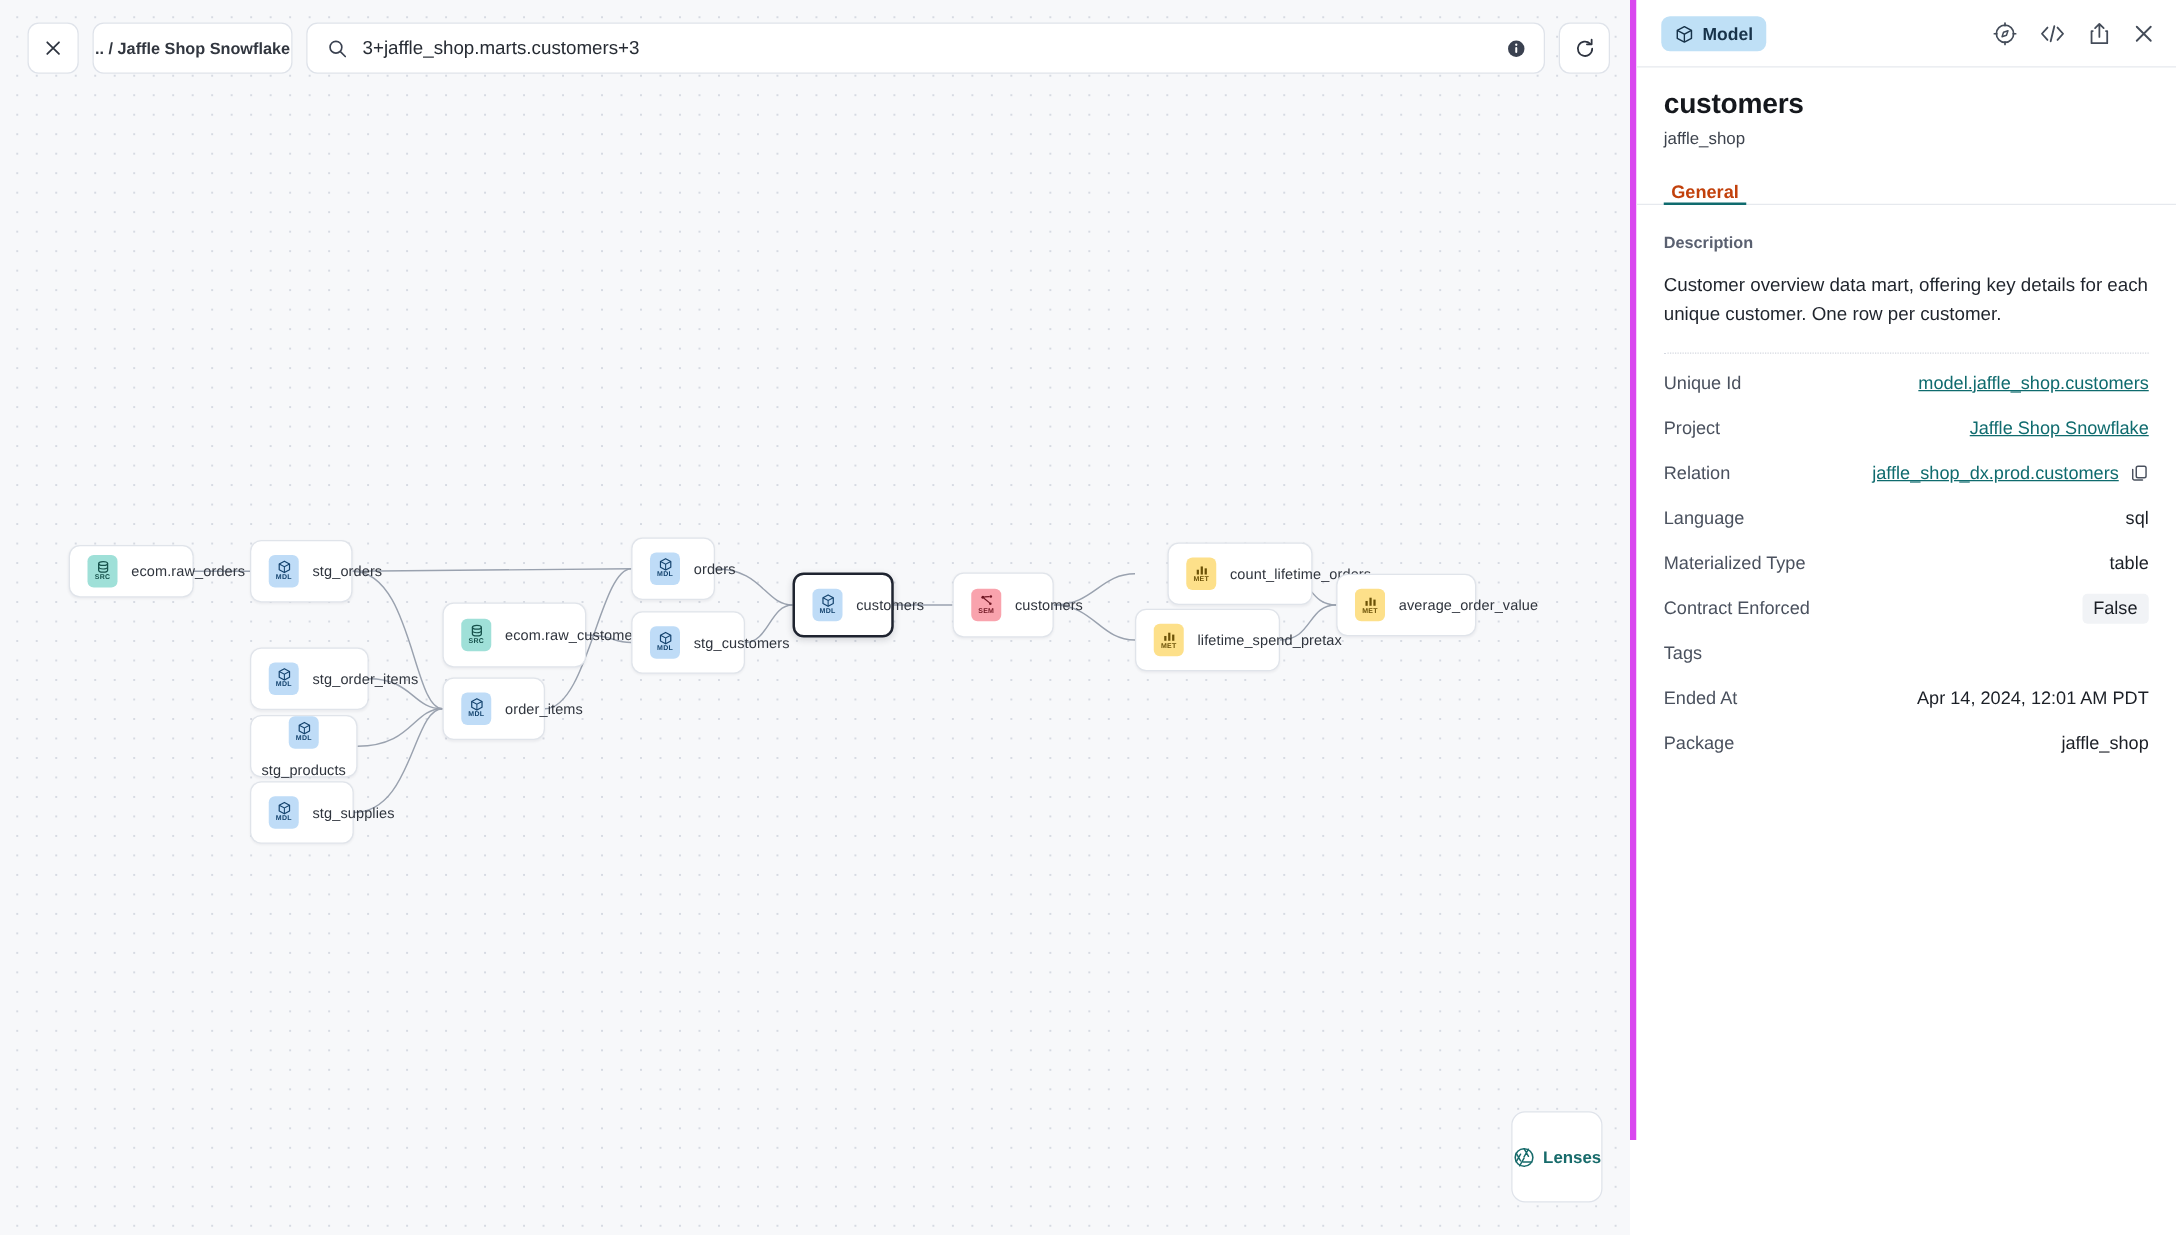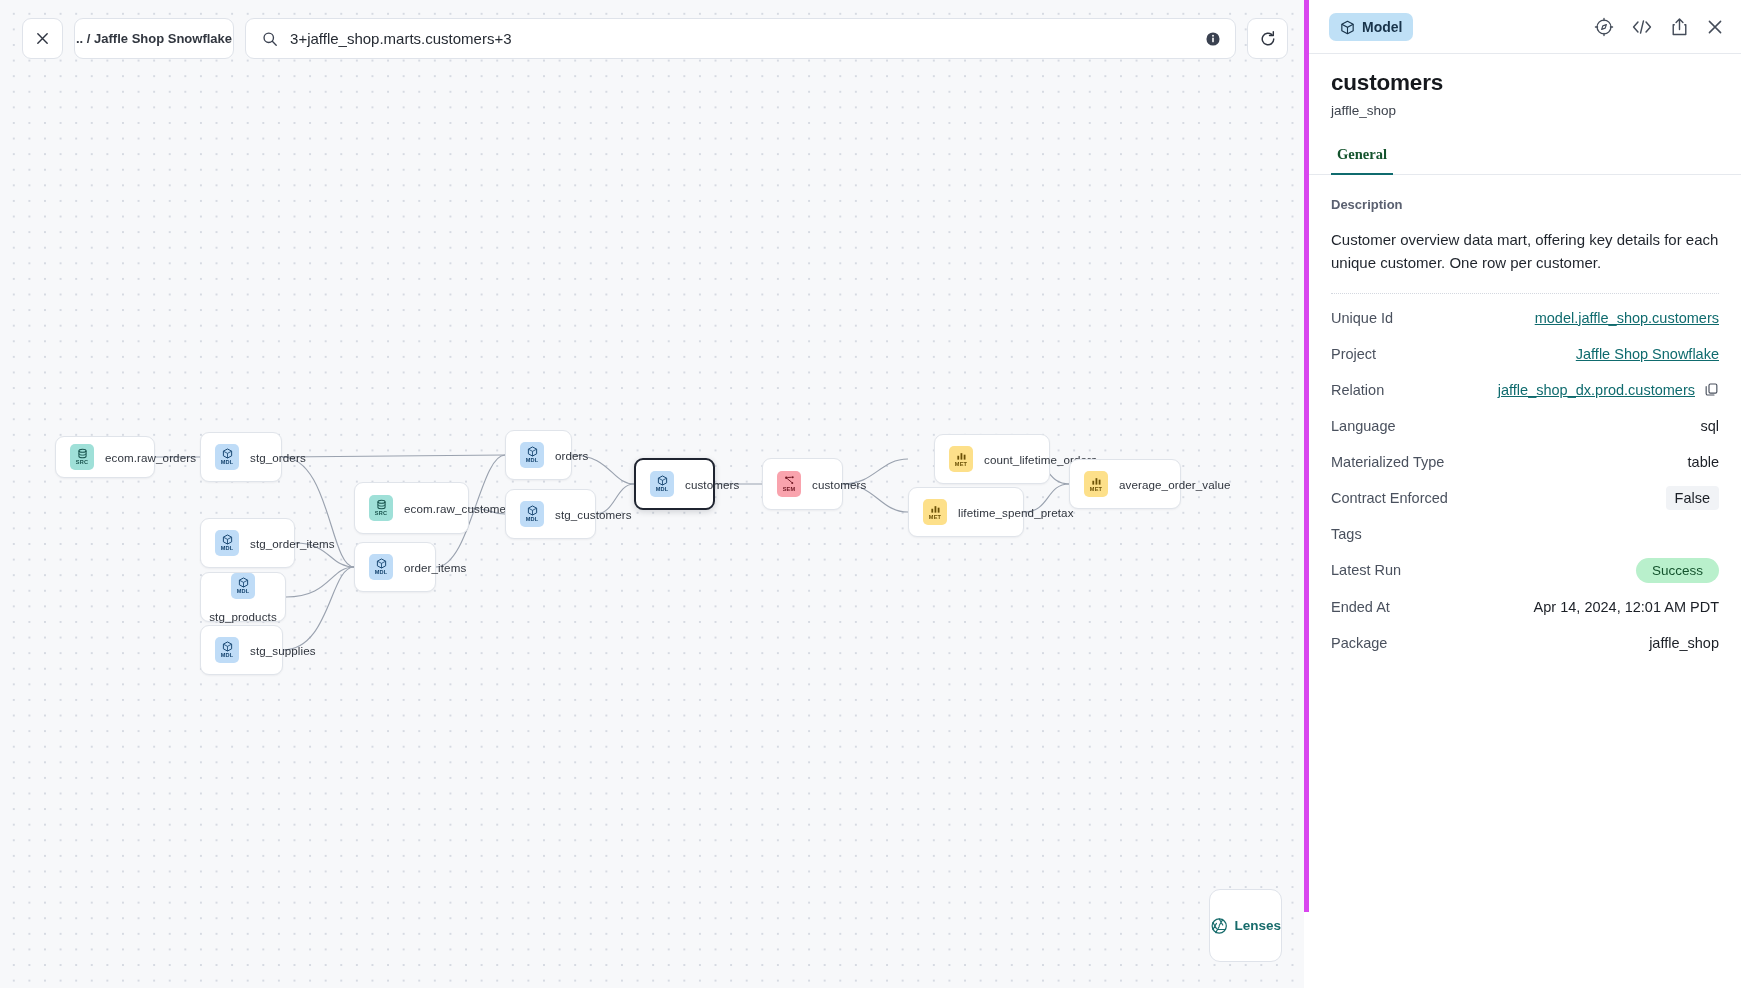--- a/index.html
+++ b/index.html
@@ -107,23 +107,23 @@
   .panel-icons { display: flex; align-items: center; gap: 17px; color: #444c59; }
   .panel-icons > span { cursor: pointer; display: flex; }
   .panel-divider { height: 1px; background: #e6e9ee; }
 
   .panel-head { padding: 16px 22px 0 22px; }
   .panel-title { font-size: 22.5px; font-weight: 700; color: #15181d; letter-spacing: -.2px; }
   .panel-sub { font-size: 13.5px; color: #3d434d; margin-top: 7px; }
 
   .tabs { padding: 0 22px; margin-top: 28px; border-bottom: 1px solid #e6e9ee; display: flex; }
   .tab {
-    font-size: 14.5px; color: #14532d; font-weight: 600;
-    padding: 0 6px 10px 6px; cursor: pointer;
-    border-bottom: 2.5px solid #0f6b6e; margin-bottom: -1px; font-family: Liberation Serif, serif;
+    font-size: 14.5px; color: #c2410c; font-weight: 600;
+    padding: 0 6px 0 6px; cursor: pointer;
+    border-bottom: 2.5px solid #0f6b6e; margin-bottom: -1px;
   }
 
   .panel-body { padding: 22px 22px 0 22px; overflow-y: auto; }
   .section-label { font-size: 13px; color: #5a6070; font-weight: 600; }
   .description {
     font-size: 15px; color: #1f242c; line-height: 1.55; margin-top: 16px;
   }
   .dot-sep { border-top: 1px dotted #d4d8e0; margin: 18px 0 6px 0; }
 
   .row {
@@ -440,24 +440,20 @@
             <div class="row-val">table</div>
           </div>
           <div class="row">
             <div class="row-key">Contract Enforced</div>
             <div class="row-val chip">False</div>
           </div>
           <div class="row">
             <div class="row-key">Tags</div>
           </div>
           <div class="row">
-            <div class="row-key">Latest Run</div>
-            <div class="row-val pill">Success</div>
-          </div>
-          <div class="row">
             <div class="row-key">Ended At</div>
             <div class="row-val">Apr 14, 2024, 12:01 AM PDT</div>
           </div>
           <div class="row">
             <div class="row-key">Package</div>
             <div class="row-val">jaffle_shop</div>
           </div>
         </div>
     </div>
   </div>

